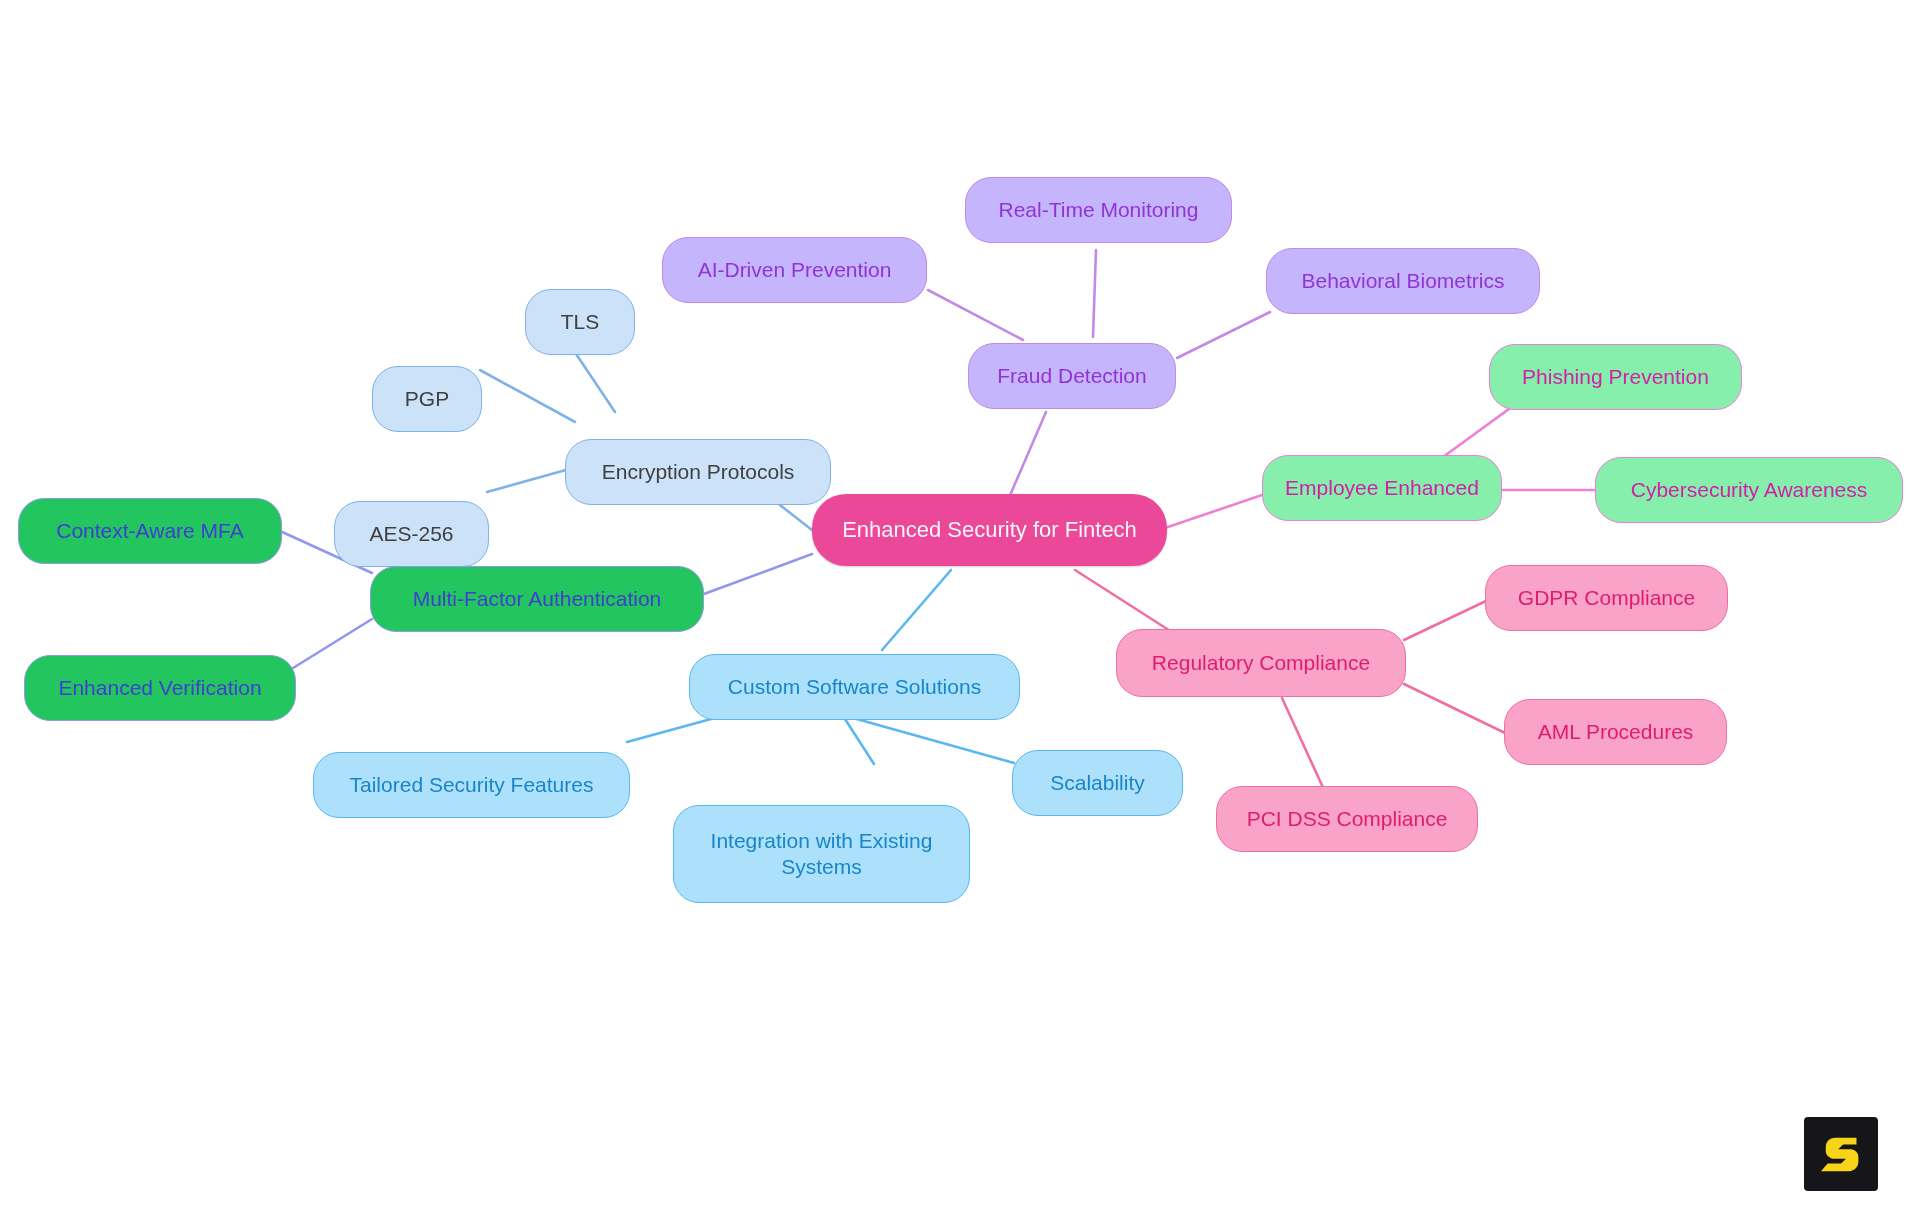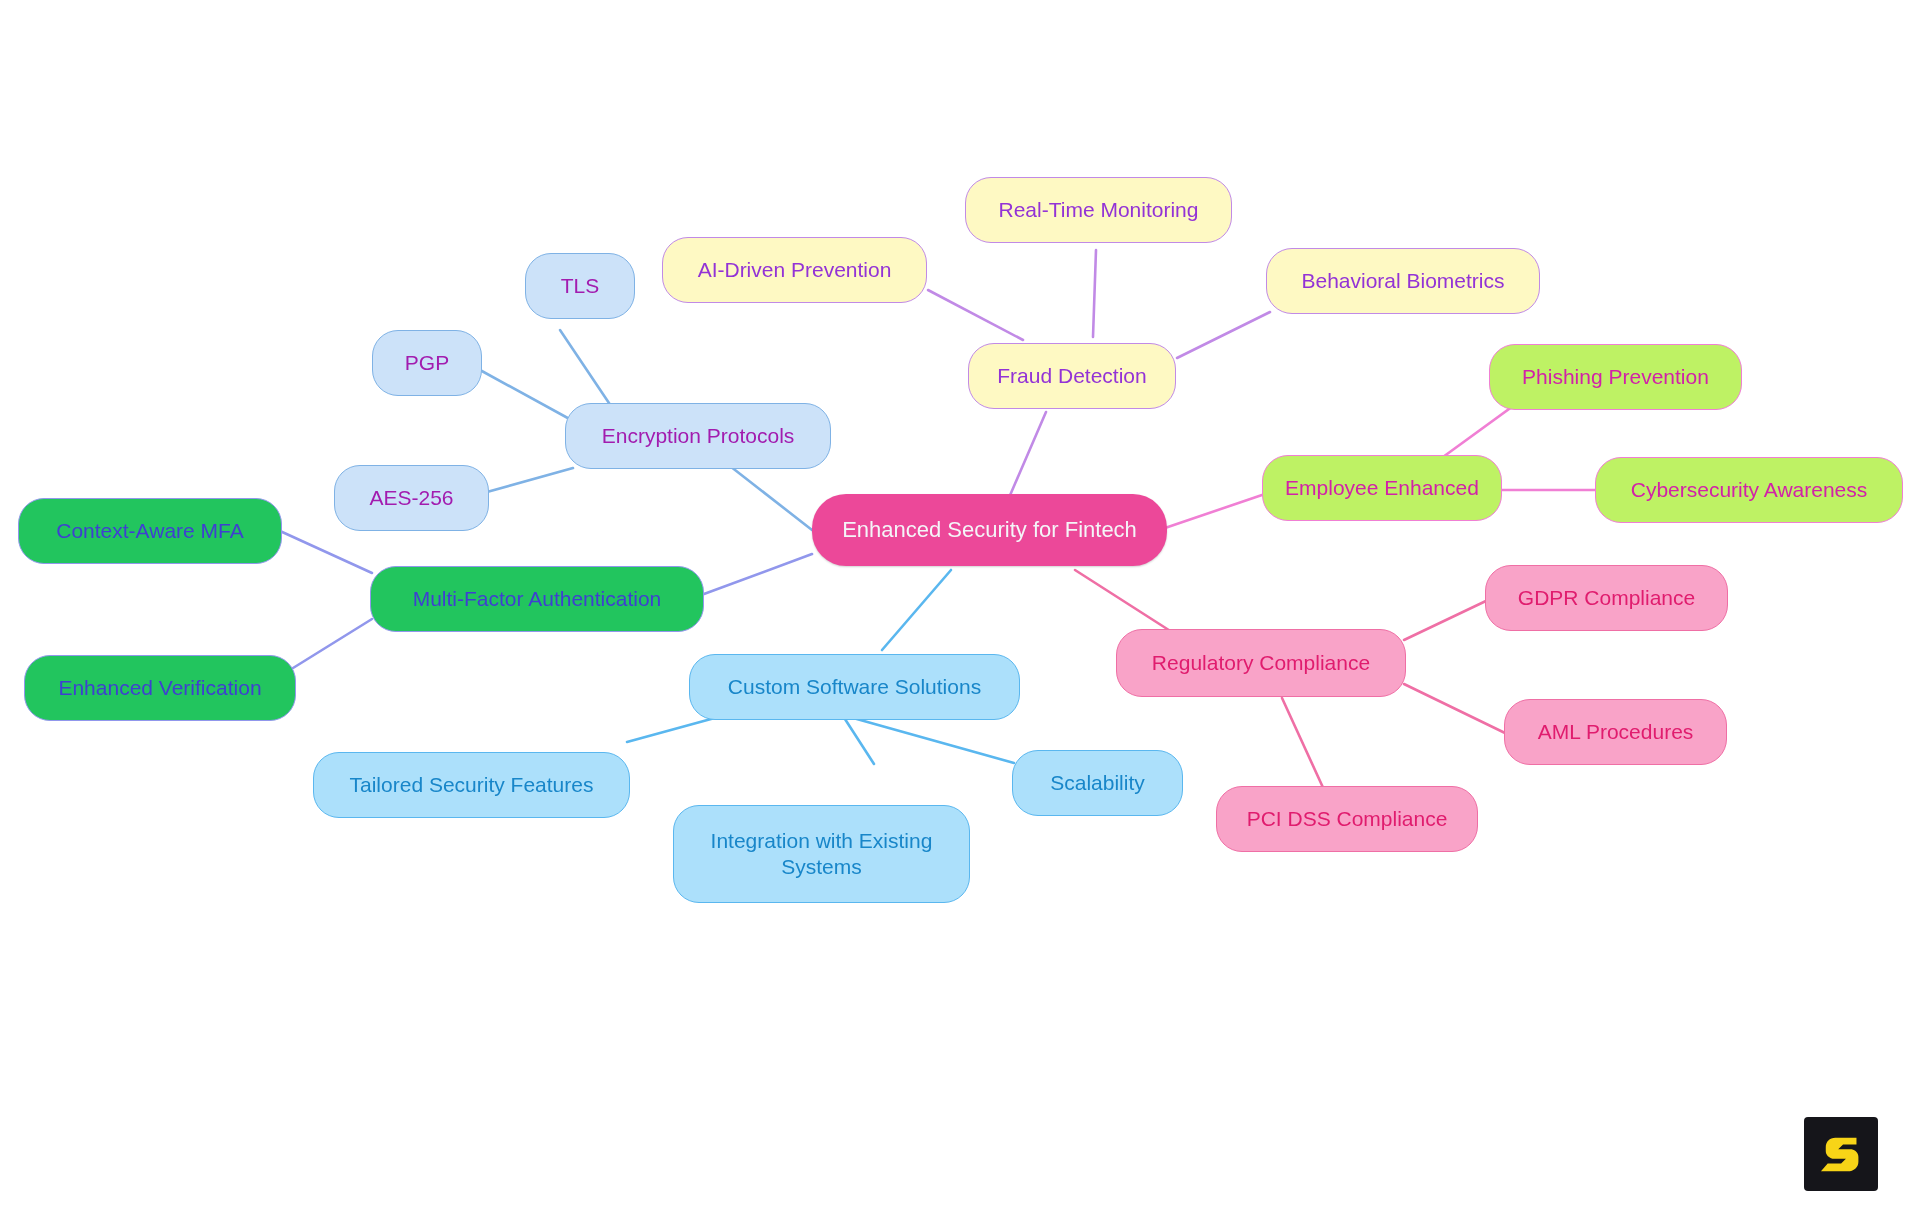--- a/index.html
+++ b/index.html
@@ -45,24 +45,24 @@
     border-radius: 34px;
     border-width: 0;
     box-shadow: 0 1px 2px rgba(0,0,0,0.18);
   }
   .node-label {
     display: block;
     white-space: pre-line;
   }
   
   .c-root   { background:#ec4899; color:#f4f5f8; }
-  .c-blue   { background:#cce2f9; border-color:#7fb2e5; color:#a21caf; }
+  .c-blue   { background:#cce2f9; border-color:#7fb2e5; color:#404040;margin-top:36px; }
   .c-blue2  { background:#ace0fb; border-color:#5ab7ef; color:#1886c9; }
-  .c-purple { background:#fef9c3; border-color:#c18ae6; color:#9333d6; }
-  .c-magenta{ background:#bef264; border-color:#f07fd4; color:#d221a8; }
+  .c-purple { background:#c4b5fd; border-color:#c18ae6; color:#9333d6; }
+  .c-magenta{ background:#86efac; border-color:#f07fd4; color:#d221a8; }
   .c-pink   { background:#f9a3c8; border-color:#ef6fa5; color:#e01c6e; }
   .c-indigo { background:#22c55e; border-color:#9197ec; color:#3f3fd1; }
 
   
   #logo-badge {
     position: absolute;
     width: 74px;
     height: 74px;
     right: 42px;
     bottom: 24px;

